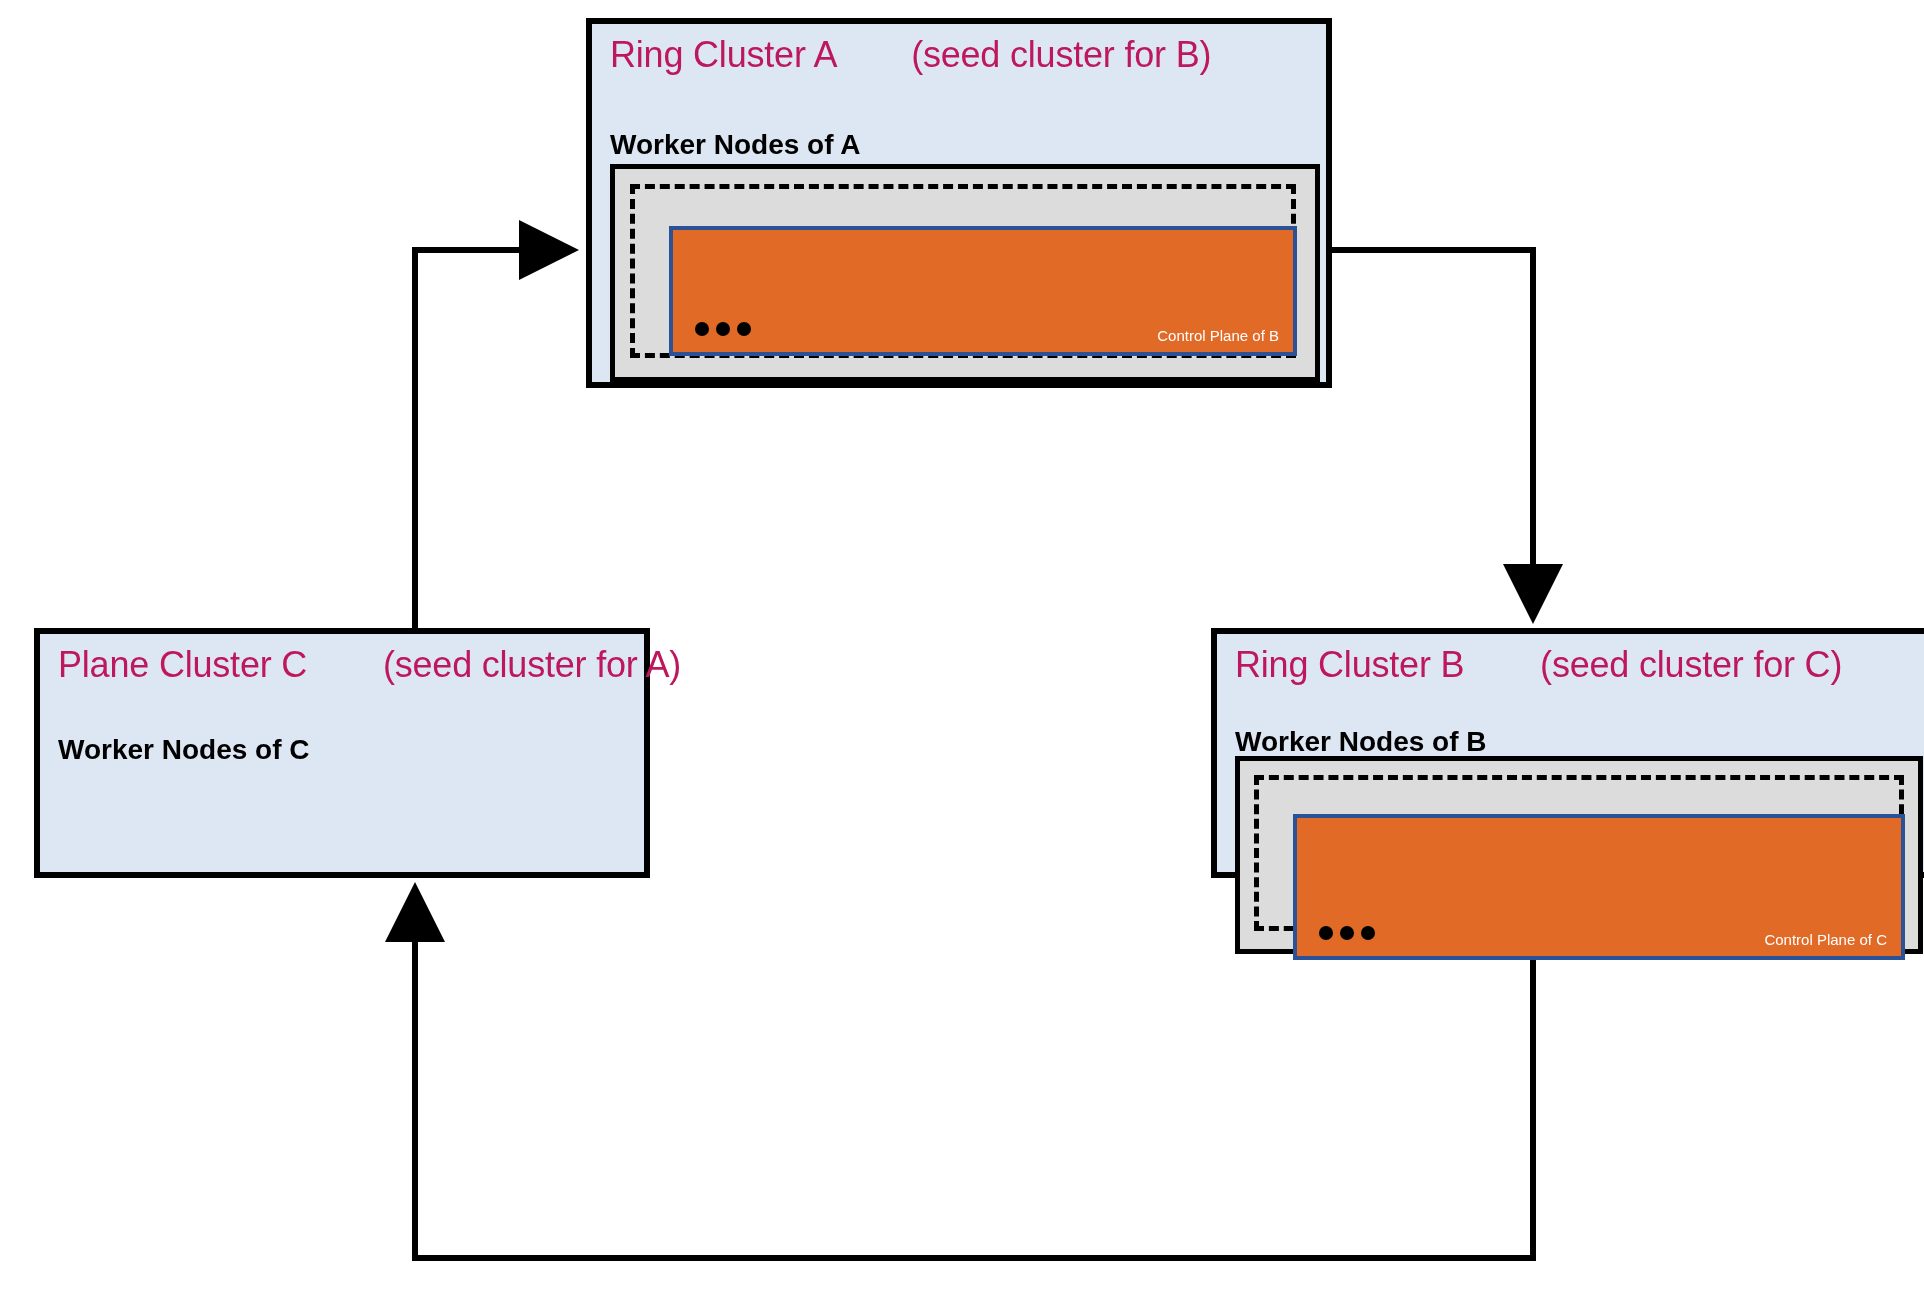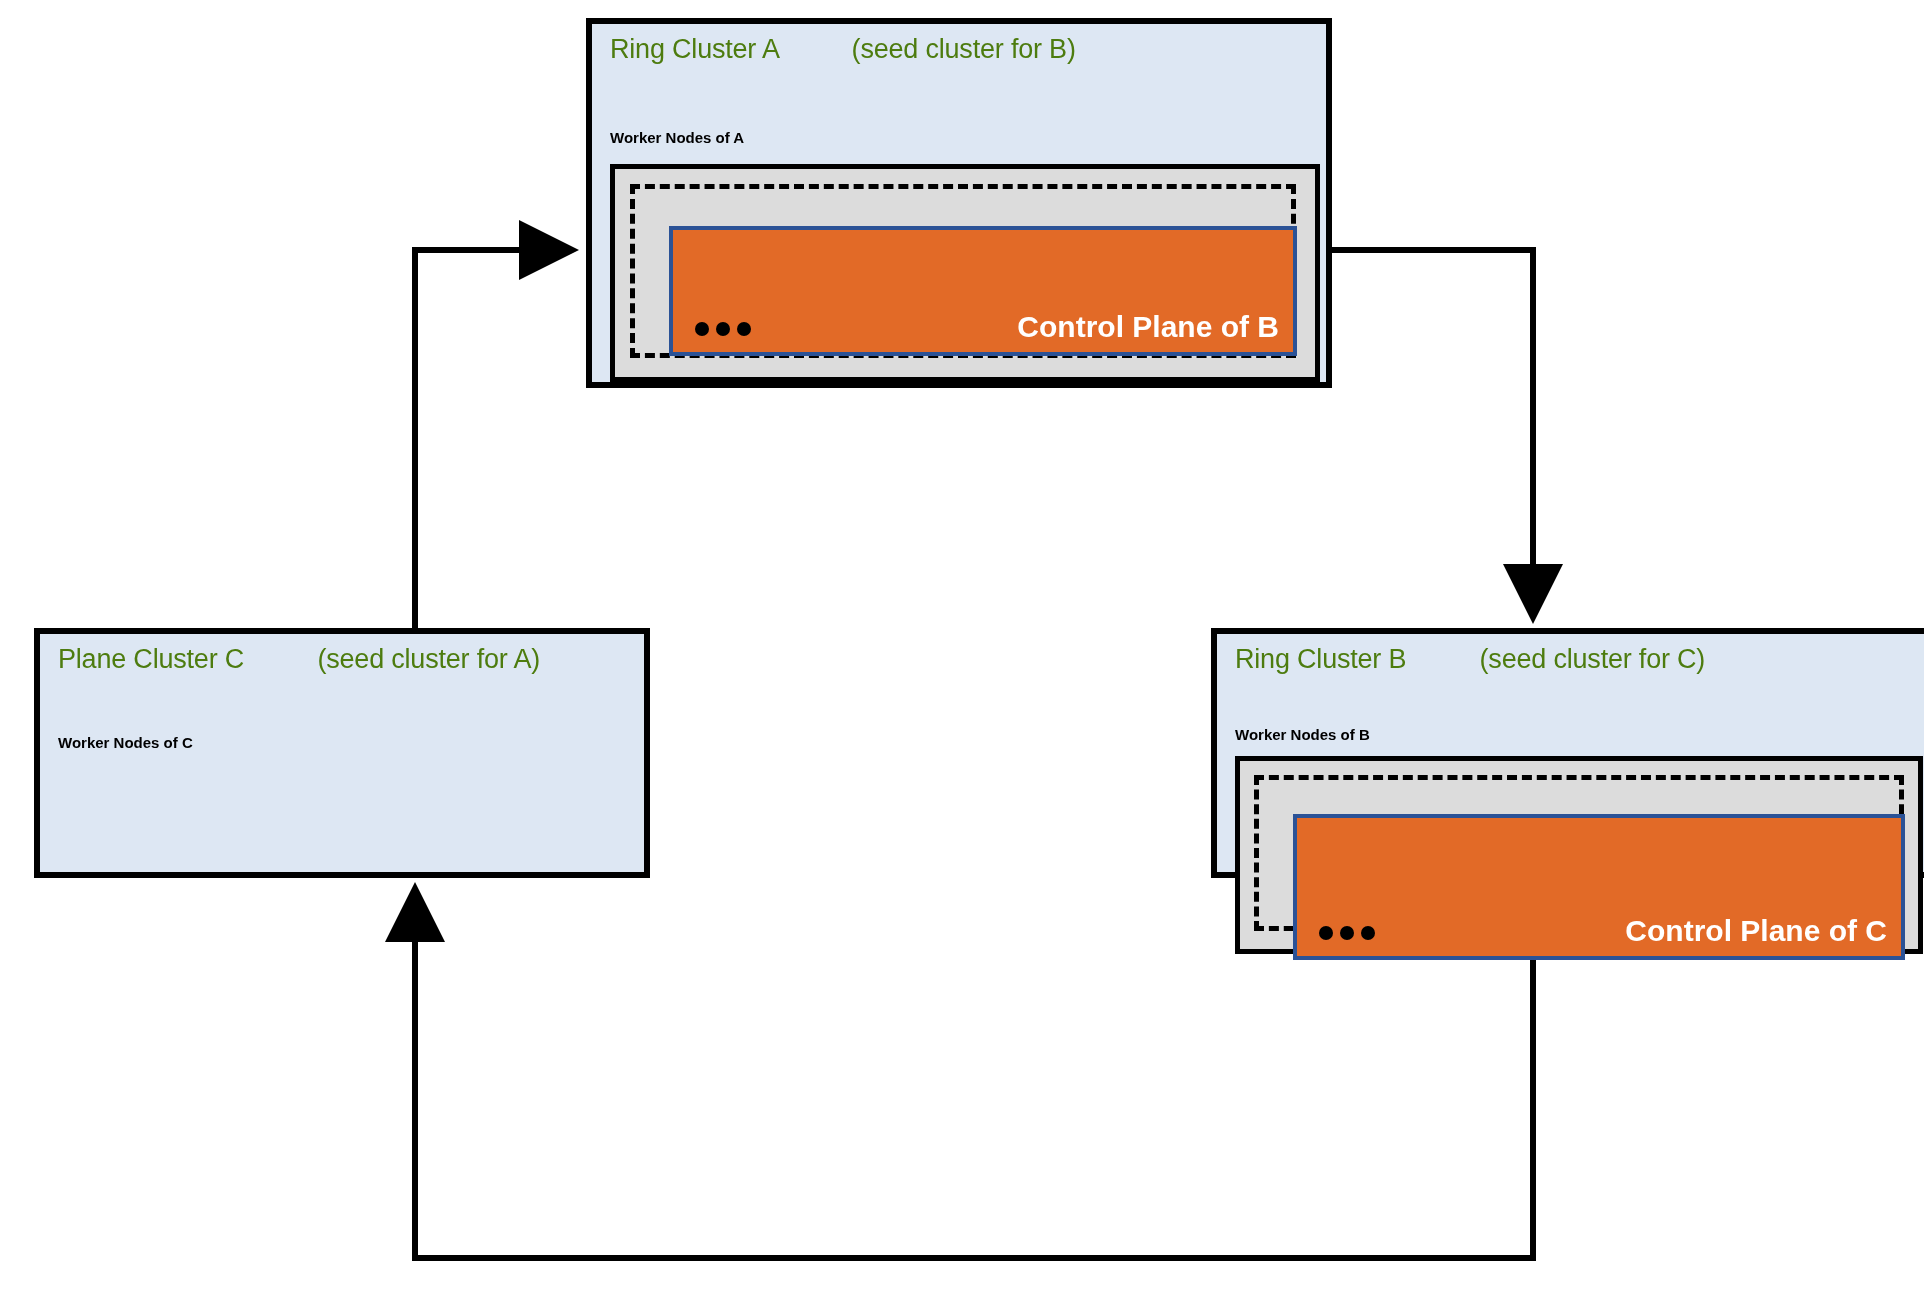--- a/index.html
+++ b/index.html
@@ -34,33 +34,33 @@
     position: absolute;
     box-sizing: border-box;
     background: #dde7f3;
     border: 6px solid #000000;
   }
   .cluster-title {
     position: absolute;
     left: 18px;
     top: 10px;
     white-space: nowrap;
-    font-size: 27px;
+    font-size: 36px;
     font-weight: 400;
-    color: #4d7c0f;
+    color: #be185d;
     letter-spacing: -0.2px;
   }
   .cluster-title .seed {
     display: inline-block;
     margin-left: 66px;
   }
   .worker-label {
     position: absolute;
     left: 18px;
-    font-size: 15px;
+    font-size: 28px;
     font-weight: bold;
     color: #000000;
     white-space: nowrap;
   }
 
   
   .worker-box {
     position: absolute;
     box-sizing: border-box;
     background: #dcdcdc;
@@ -77,22 +77,22 @@
   .cp-box {
     position: absolute;
     box-sizing: border-box;
     background: #e26a27;
     border: 4px solid #2b5296;
   }
   .cp-label {
     position: absolute;
     right: 14px;
     bottom: 8px;
-    font-size: 30px;
-    font-weight: bold;
+    font-size: 15px;
+    font-weight: normal;
     color: #ffffff;
     white-space: nowrap;
   }
   .dots {
     position: absolute;
     left: 22px;
     bottom: 16px;
     display: flex;
     gap: 7px;
     align-items: center;

